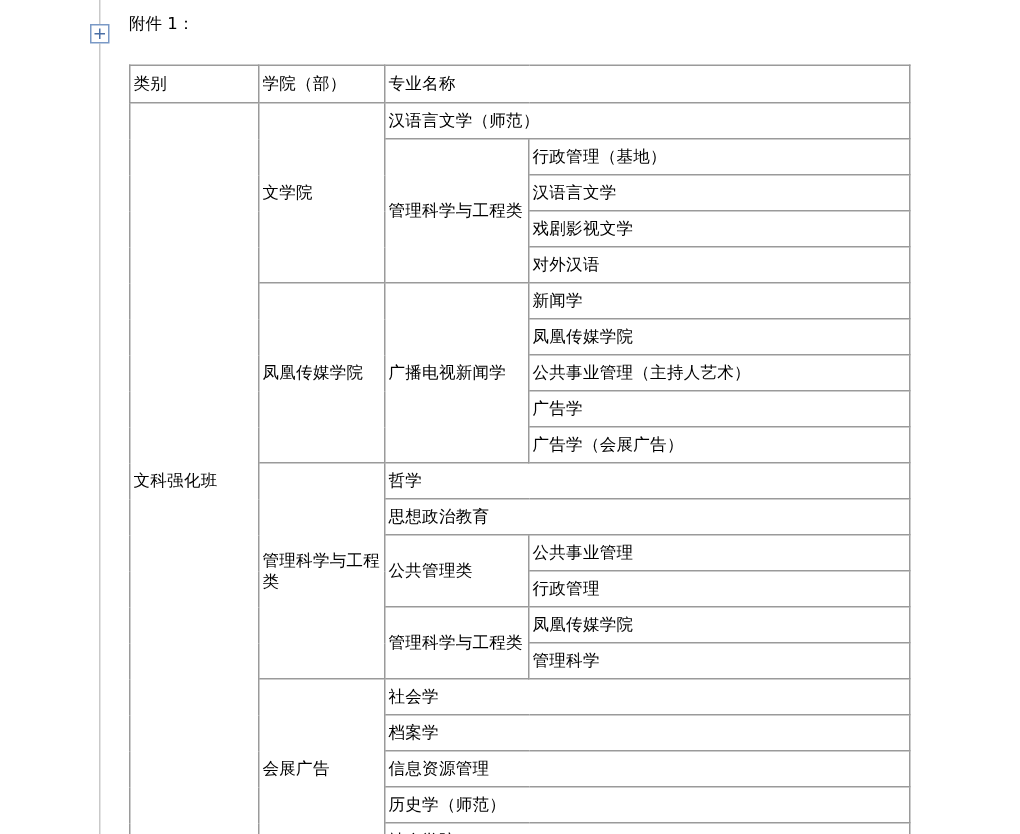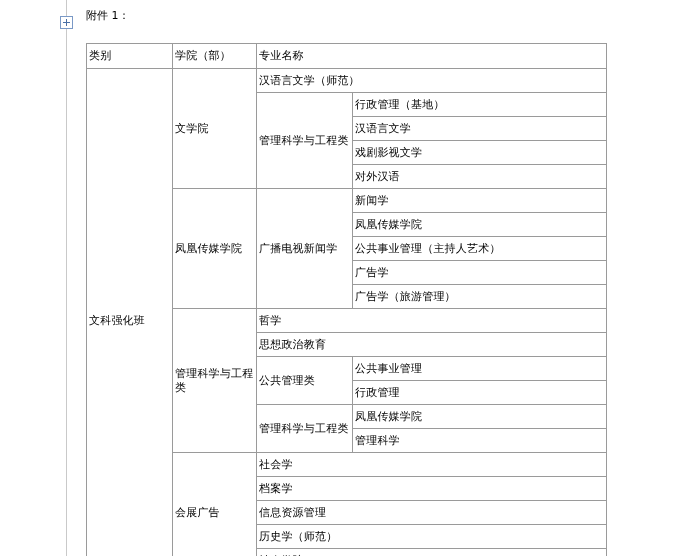--- a/index.html
+++ b/index.html
@@ -199,21 +199,21 @@
             <span class="cell-text">公共事业管理（主持人艺术）</span>
           </td>
       </tr>
       <tr>
         <td>
             <span class="cell-text">广告学</span>
           </td>
       </tr>
       <tr>
         <td>
-            <span class="cell-text">广告学（旅游管理）</span>
+            <span class="cell-text">广告学（会展广告）</span>
           </td>
       </tr>
 
       <tr>
         <td rowspan="6">
             <span class="cell-text">管理科学与工程类</span>
           </td>
         <td colspan="2">
             <span class="cell-text">哲学</span>
           </td>

